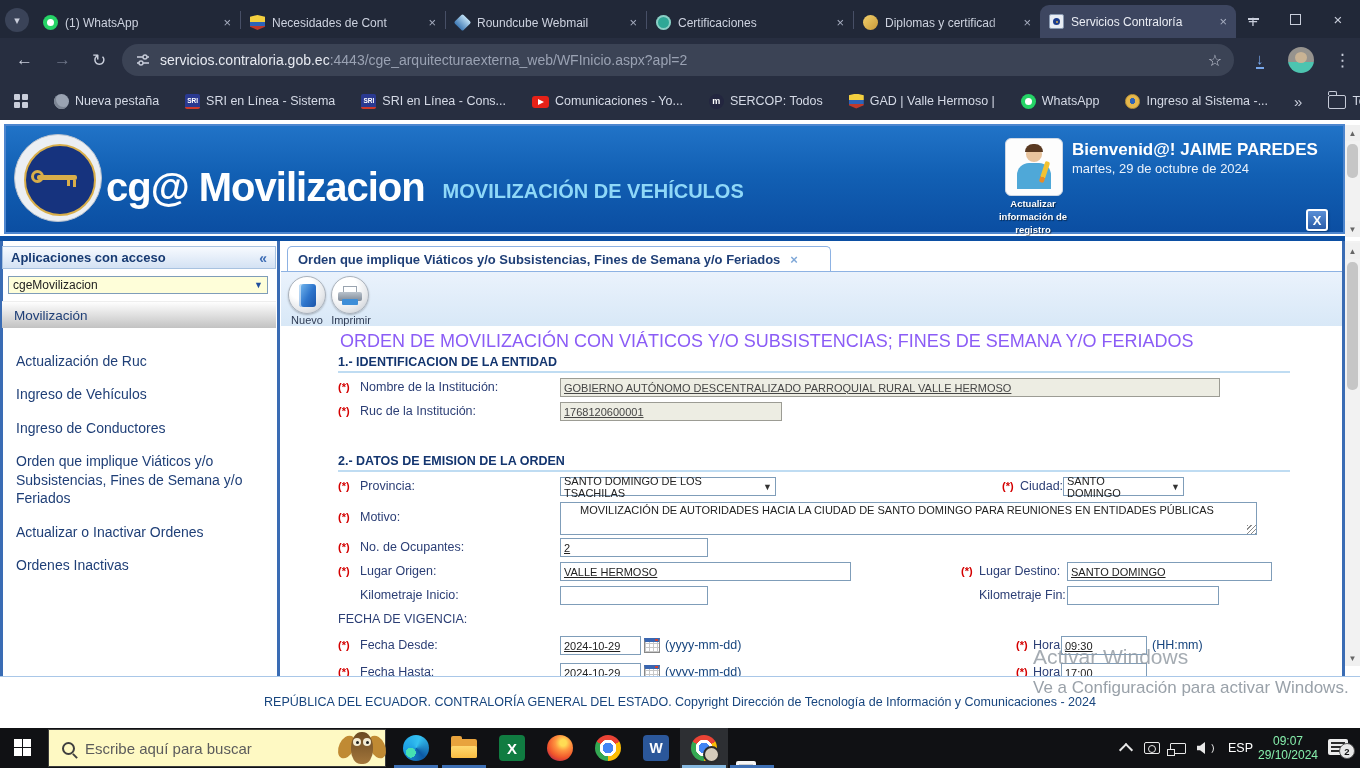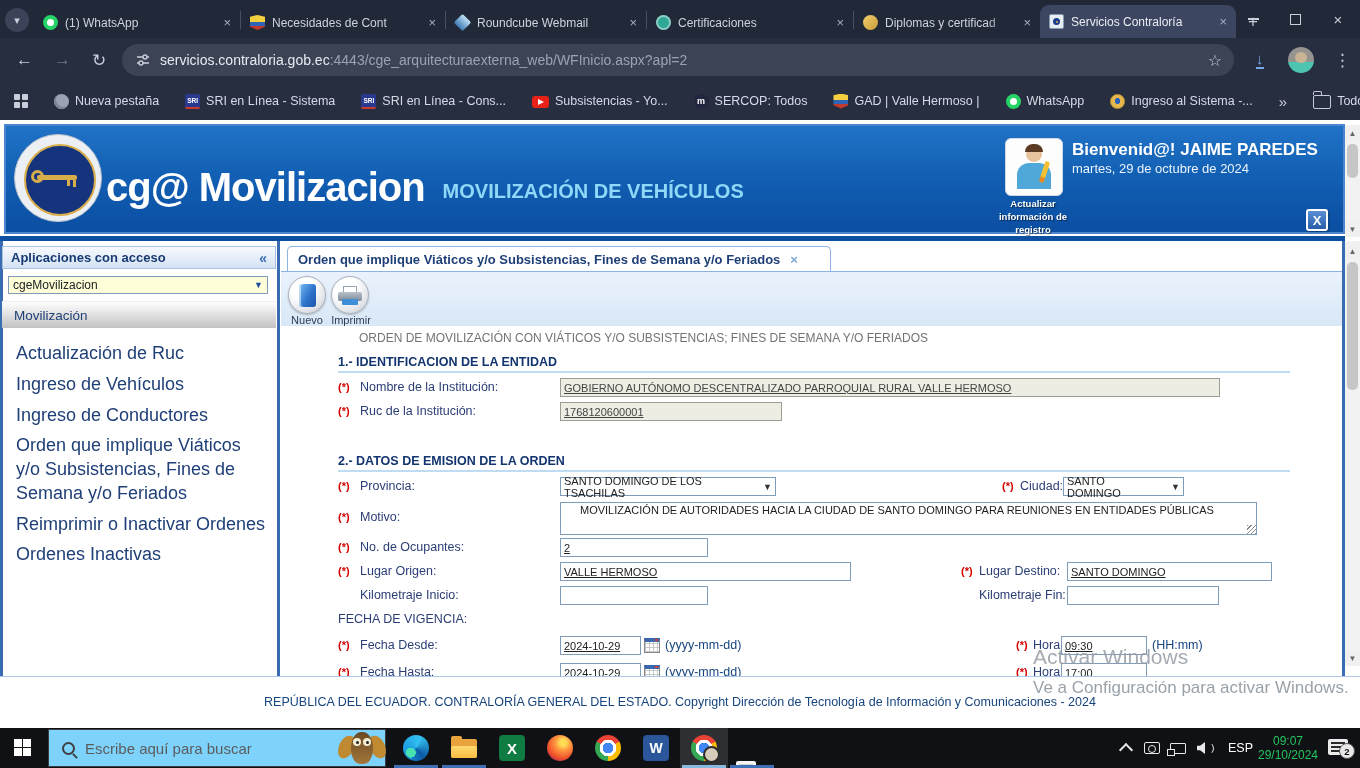--- a/index.html
+++ b/index.html
@@ -90,38 +90,38 @@
   .sideh{left:2px;top:246px;width:274px;height:23px;box-sizing:border-box;border:1px solid #A8C2E0;
          background:linear-gradient(#F7FAFE,#D4E2F4);display:flex;align-items:center;justify-content:space-between;
          padding:0 8px;color:#173A72;font-weight:bold;font-size:13px;}
   .sideh .col{color:#3E6DB5;font-weight:bold;font-size:14px;}
   .sidesel{left:8px;top:276px;width:260px;height:18px;box-sizing:border-box;background:#FEFED9;border:1px solid #7F9DB9;
            display:flex;align-items:center;justify-content:space-between;padding:0 4px;font-size:12px;color:#222;}
   .sidesel .car{color:#1F4E9E;font-size:9px;}
   .movbar{left:2px;top:301px;width:274px;height:27px;box-sizing:border-box;background:linear-gradient(#FEFEFE,#C2C2C2);
           color:#1F3F77;font-size:13.5px;display:flex;align-items:center;padding-left:12px;border-top:1px solid #EEE;}
   .menu{left:2px;top:337px;width:260px;}
-  .mi{margin:5px 0 7px 14px;color:#1F3F77;font-size:18px;line-height:1.32;width:252px;}
+  .mi{margin:15px 0 7px 14px;color:#1F3F77;font-size:14px;line-height:1.32;width:252px;}
   
   .mtab{left:287px;top:246px;width:544px;height:26px;box-sizing:border-box;background:#fff;border:1px solid #8DB2E3;border-bottom:none;
         border-radius:5px 5px 0 0;display:flex;align-items:center;gap:10px;padding:0 10px;font-weight:bold;font-size:13px;color:#1F3F77;}
   .mtab .mx{color:#7FA8D8;font-weight:bold;font-size:13px;}
   .mtabline{left:281px;top:271px;width:1061px;height:1px;background:#8DB2E3;}
   .tbar{left:281px;top:272px;width:1061px;height:54px;background:linear-gradient(#EAF2FC,#D8E8F7);}
   .tbtn{position:absolute;width:38px;height:38px;border-radius:50%;border:1px solid #AAB2BC;box-sizing:border-box;
         background:radial-gradient(circle at 35% 28%,#FFFFFF 0 35%,#E6E8EB 65%,#BFC4CB 100%);
         display:flex;align-items:center;justify-content:center;box-shadow:0 1px 2px rgba(0,0,0,.25);}
   .docic{width:17px;height:23px;border-radius:3px;background:linear-gradient(120deg,#79BCF0 0%,#2E75CC 55%,#1C55A8 100%);box-shadow:inset 2px 0 0 rgba(255,255,255,.55);}
   .prn{width:24px;height:19px;position:relative;}
   .prn .pp{position:absolute;left:5px;top:0;width:14px;height:7px;background:#fff;border:1px solid #9AA4B0;box-sizing:border-box;}
   .prn .pb{position:absolute;left:0;top:6px;width:24px;height:9px;border-radius:2px;background:linear-gradient(#B9C2CC,#7E8997);}
   .prn .pf{position:absolute;left:4px;top:13px;width:16px;height:6px;background:#3E8ED8;border-radius:1px;}
   .tblbl{position:absolute;font-size:11px;color:#2F3C55;text-align:center;}
   
-  .ftitle{color:#737373;font-size:12px;margin-left:19px;}
+  .ftitle{color:#8b5cf6;font-size:18px;}
   .stitle{color:#13356F;font-size:12.5px;font-weight:bold;}
   .frule{height:2px;background:#BFDCF2;}
   .req{color:#D40000;font-size:11px;font-weight:bold;}
   .flbl{color:#2B3E75;font-size:12.5px;}
   .fhint{color:#17457E;font-size:12.5px;}
   .tinput{position:absolute;border:1px solid #7F9DB9;font:11px "Liberation Sans",sans-serif;padding:2px 3px;box-sizing:border-box;color:#222;background:#fff;text-decoration:underline;}
   .tinput.dis{background:#EDEDE3;border:1px solid #9C9C94;color:#454545;}
   .selbox{position:absolute;border:1px solid #7F9DB9;background:#fff;font-size:11px;color:#222;box-sizing:border-box;
           display:flex;align-items:center;justify-content:space-between;padding:0 3px;gap:32px;}
   .selbox .car{color:#333;font-size:9px;}
@@ -136,21 +136,21 @@
   .sbthumb{position:absolute;width:11px;background:#C6C6C6;border-radius:5px;}
   
   .footer{left:0;top:676px;width:1360px;height:52px;background:#fff;border-top:1px solid #A9C7E8;box-sizing:border-box;
           display:flex;justify-content:center;padding-top:18px;color:#17457E;font-size:12.5px;z-index:20;}
   .wm1{left:1033px;top:645px;font-size:21px;color:rgba(148,156,164,.85);z-index:30;}
   .wm2{left:1033px;top:678px;font-size:17px;color:rgba(148,156,164,.95);z-index:30;}
   
   .taskbar{left:0;top:728px;width:1360px;height:40px;background:#101114;z-index:40;}
   .startb{position:absolute;left:14px;top:11px;width:17px;height:17px;display:grid;grid-template-columns:7.5px 7.5px;grid-template-rows:7.5px 7.5px;gap:1.5px;}
   .startb span{background:#fff;}
-  .tsearch{position:absolute;left:48px;top:1px;width:338px;height:38px;background:#7dd3fc;border:1px solid #3C3C3C;box-sizing:border-box;
+  .tsearch{position:absolute;left:48px;top:1px;width:338px;height:38px;background:#fef9c3;border:1px solid #3C3C3C;box-sizing:border-box;
            display:flex;align-items:center;padding-left:13px;gap:10px;}
   .mag{position:relative;width:13px;height:13px;border:2px solid #3F3F3F;border-radius:50%;box-sizing:border-box;flex:0 0 auto;}
   .mag i{position:absolute;width:2px;height:6px;background:#3F3F3F;left:10px;top:9px;transform:rotate(-45deg);}
   .tsearch .ph{color:#5C5C5C;font-size:15px;flex:1;}
   .owl{position:relative;width:42px;height:36px;margin-right:2px;flex:0 0 auto;}
   .owl .w1,.owl .w2{position:absolute;top:5px;width:15px;height:24px;background:#C08A33;border-radius:50%;}
   .owl .w1{left:-2px;transform:rotate(25deg);} .owl .w2{right:-2px;transform:rotate(-25deg);}
   .owl .bd{position:absolute;left:10px;top:2px;width:22px;height:32px;background:linear-gradient(#6B4A22,#A3763B);border-radius:48% 48% 44% 44%;}
   .owl .e1,.owl .e2{position:absolute;top:8px;width:8px;height:8px;background:#F3EBD3;border-radius:50%;}
   .owl .e1{left:12px;} .owl .e2{left:22px;}
@@ -171,21 +171,21 @@
   .badgeav{position:absolute;right:-3px;bottom:-2px;width:13px;height:13px;border-radius:50%;background:#D6CCBB;border:2px solid #2B2B2B;}
   .traytxt{color:#fff;font-size:12.5px;}
   .chevup{position:absolute;width:8px;height:8px;border-left:2px solid #E8E8E8;border-top:2px solid #E8E8E8;transform:rotate(45deg);}
   .trico{position:absolute;box-sizing:border-box;}
   .scrc{width:16px;height:12px;border:1.6px solid #E8E8E8;border-radius:2px;}
   .scrc::before{content:"";position:absolute;left:3px;top:1.5px;width:6px;height:6px;border:1.4px solid #E8E8E8;border-radius:50%;}
   .net{width:16px;height:11px;border:1.6px solid #E8E8E8;border-radius:1px;}
   .net::after{content:"";position:absolute;left:-4px;bottom:-3px;width:6px;height:5px;background:#101114;border:1.5px solid #E8E8E8;}
   .spk{width:8px;height:12px;background:#E8E8E8;clip-path:polygon(0 32%,38% 32%,100% 0,100% 100%,38% 68%,0 68%);}
   .spkw{position:absolute;width:7px;height:11px;border:1.6px solid #E8E8E8;border-left:none;border-radius:0 8px 8px 0;border-top-color:rgba(0,0,0,0);border-bottom-color:rgba(0,0,0,0);}
-  .clock{position:absolute;color:#22c55e;font-size:12px;line-height:14px;text-align:center;}
+  .clock{position:absolute;color:#86efac;font-size:12px;line-height:14px;text-align:center;}
   .notif{position:absolute;width:20px;height:16px;background:#ECECEC;border-radius:2px;}
   .notif i{position:absolute;left:3px;width:14px;height:1.6px;background:#2A2A2A;}
   .nbadge{position:absolute;right:-7px;bottom:-4px;width:14px;height:14px;border-radius:50%;background:#E8E8E8;color:#111;
           font-size:9.5px;font-weight:bold;display:flex;align-items:center;justify-content:center;border:1px solid #555;}
 </style>
 </head>
 <body>
 
 <div id="stage">
 
@@ -274,21 +274,21 @@
     <div class="bm">
         <span class="bmi sri">SRI</span>
         <span>SRI en Línea - Sistema</span>
       </div>
     <div class="bm">
         <span class="bmi sri">SRI</span>
         <span>SRI en Línea - Cons...</span>
       </div>
     <div class="bm">
         <span class="bmi yt"></span>
-        <span>Subsistencias - Yo...</span>
+        <span>Comunicaciones - Yo...</span>
       </div>
     <div class="bm">
         <span class="bmi serc">m</span>
         <span>SERCOP: Todos</span>
       </div>
     <div class="bm">
         <span class="bmi gad"></span>
         <span>GAD | Valle Hermoso |</span>
       </div>
     <div class="bm">
@@ -343,21 +343,21 @@
     <span class="car">▼</span>
   </div>
   <div class="abs movbar">
       <span>Movilización</span>
     </div>
   <div class="abs menu">
     <div class="mi">Actualización de Ruc</div>
     <div class="mi">Ingreso de Vehículos</div>
     <div class="mi">Ingreso de Conductores</div>
     <div class="mi">Orden que implique Viáticos y/o Subsistencias, Fines de Semana y/o Feriados</div>
-    <div class="mi">Reimprimir o Inactivar Ordenes</div>
+    <div class="mi">Actualizar o Inactivar Ordenes</div>
     <div class="mi">Ordenes Inactivas</div>
   </div>
 
   <div class="abs mtab">
     <span>Orden que implique Viáticos y/o Subsistencias, Fines de Semana y/o Feriados</span>
     <span class="mx">×</span>
   </div>
   <div class="abs mtabline"></div>
   <div class="abs tbar"></div>
   <div class="abs tbtn" style="left:288px;top:276px">

